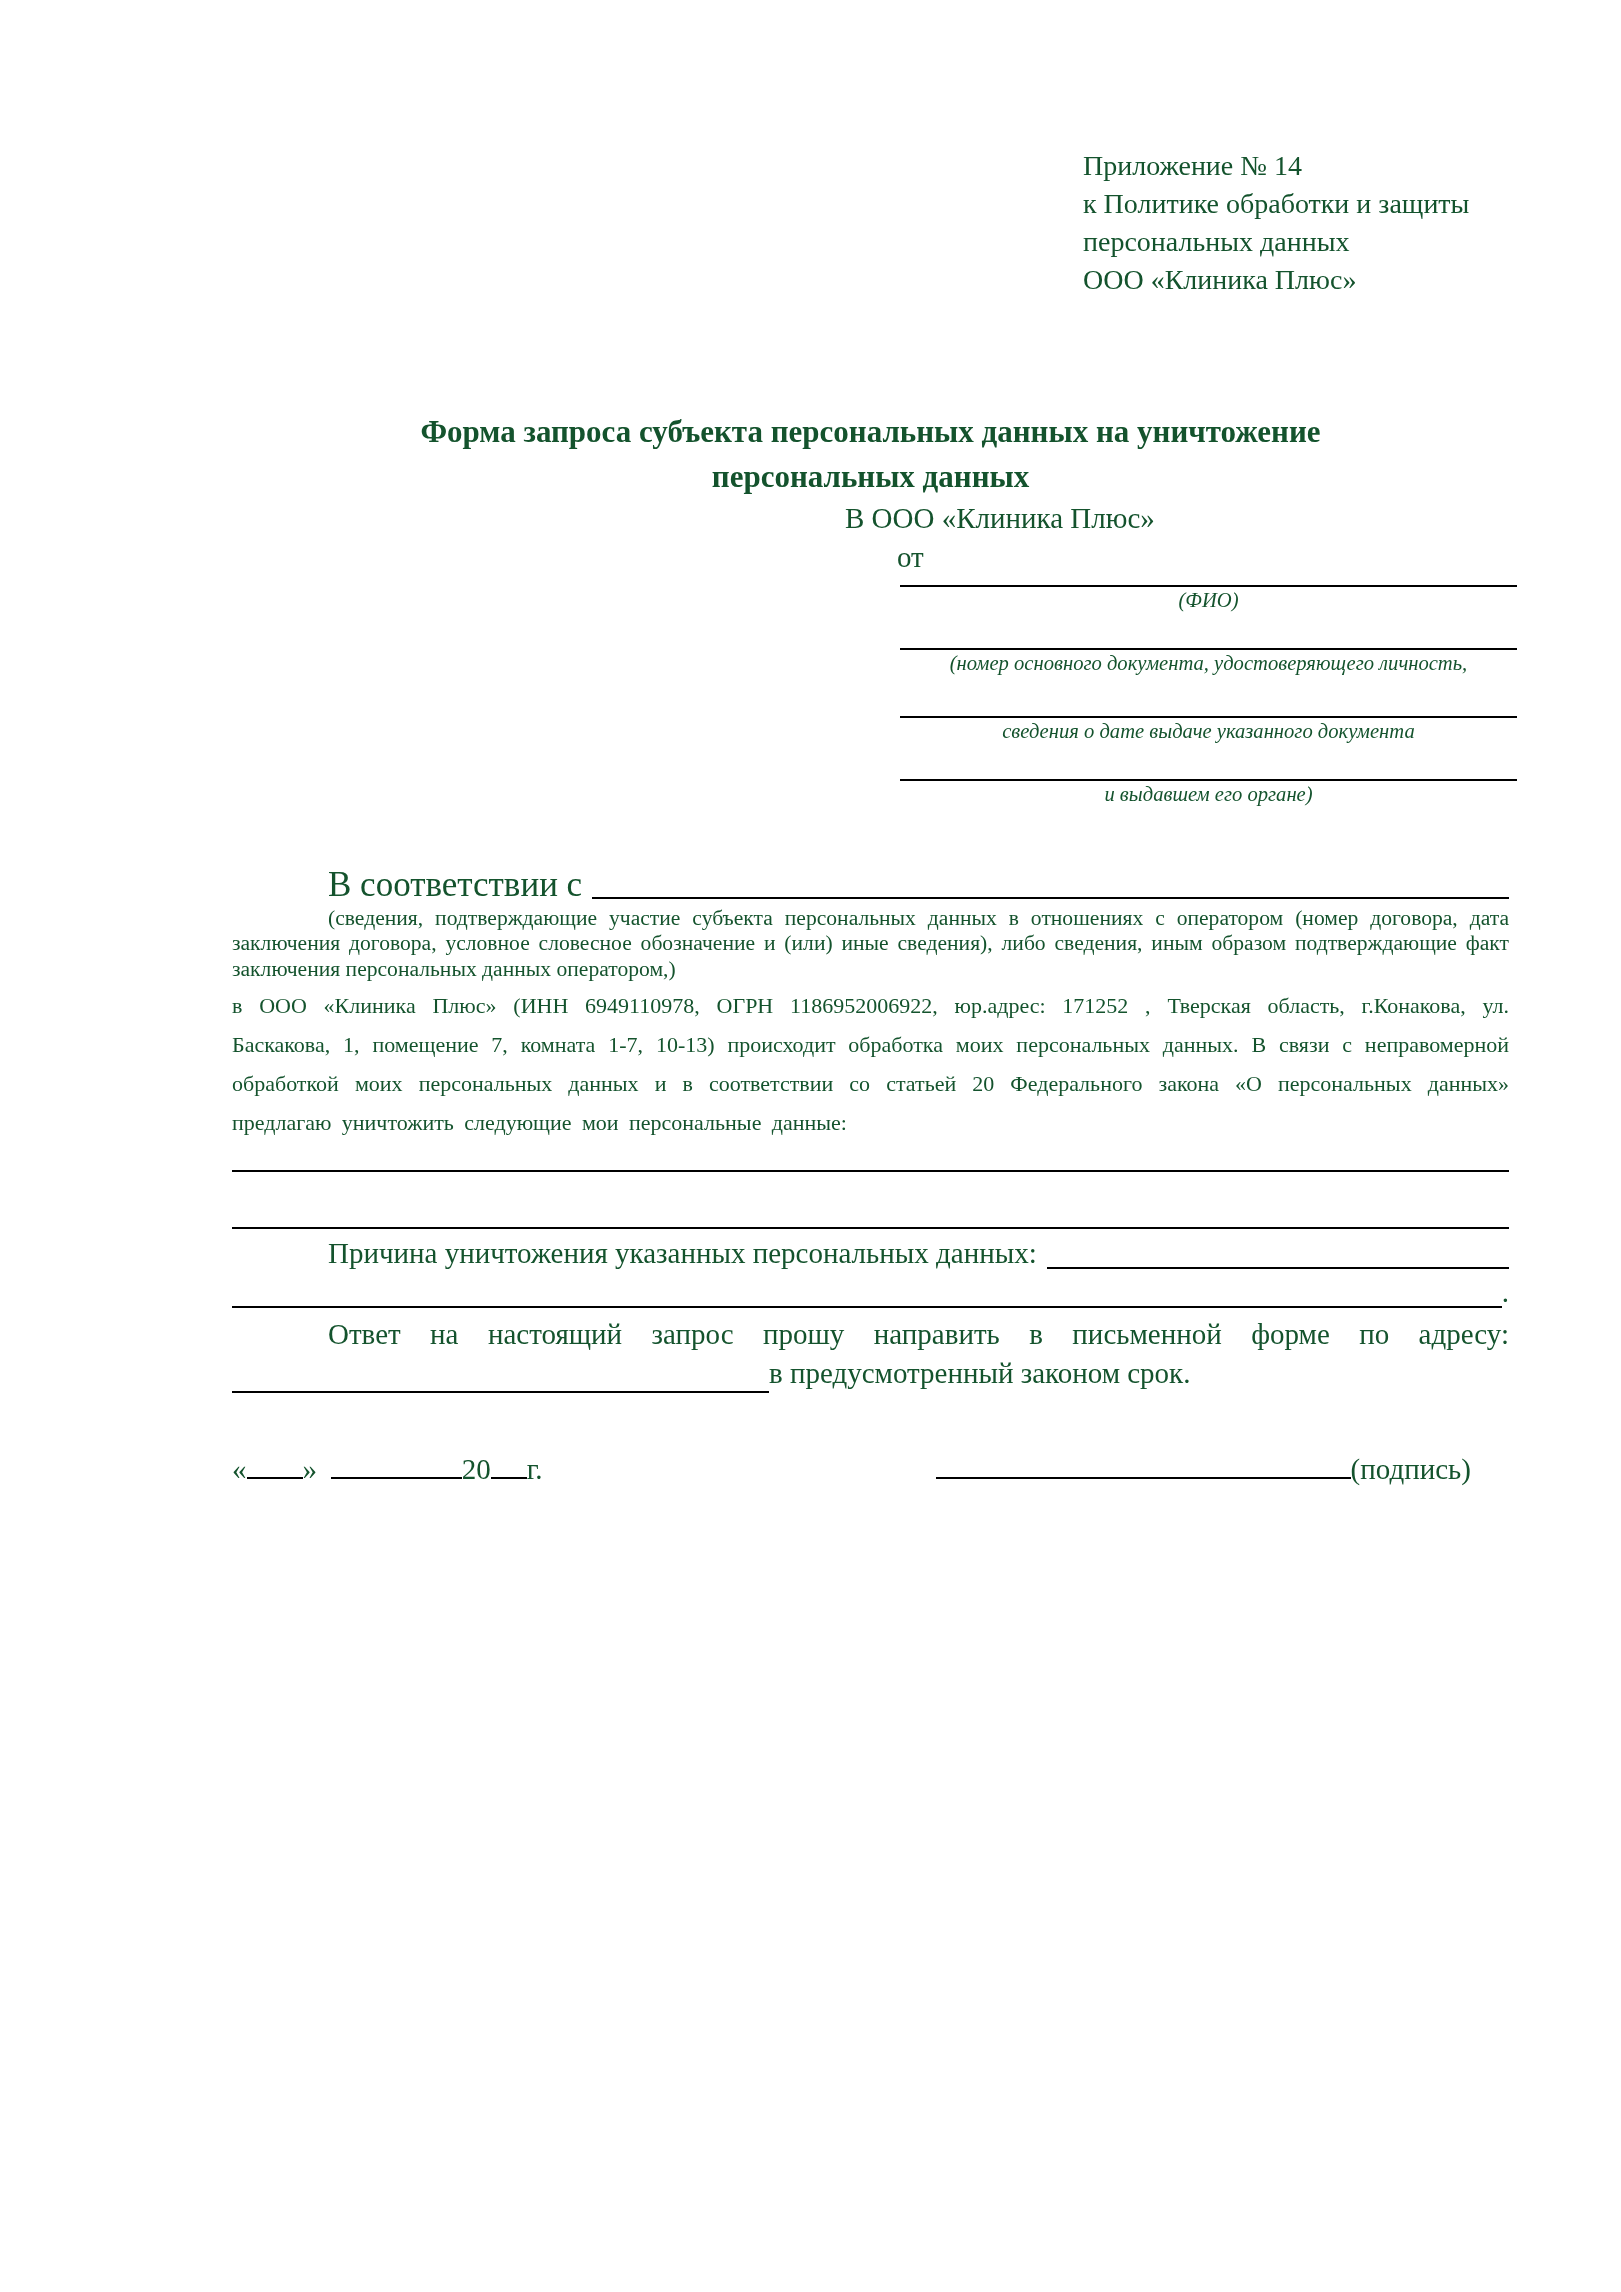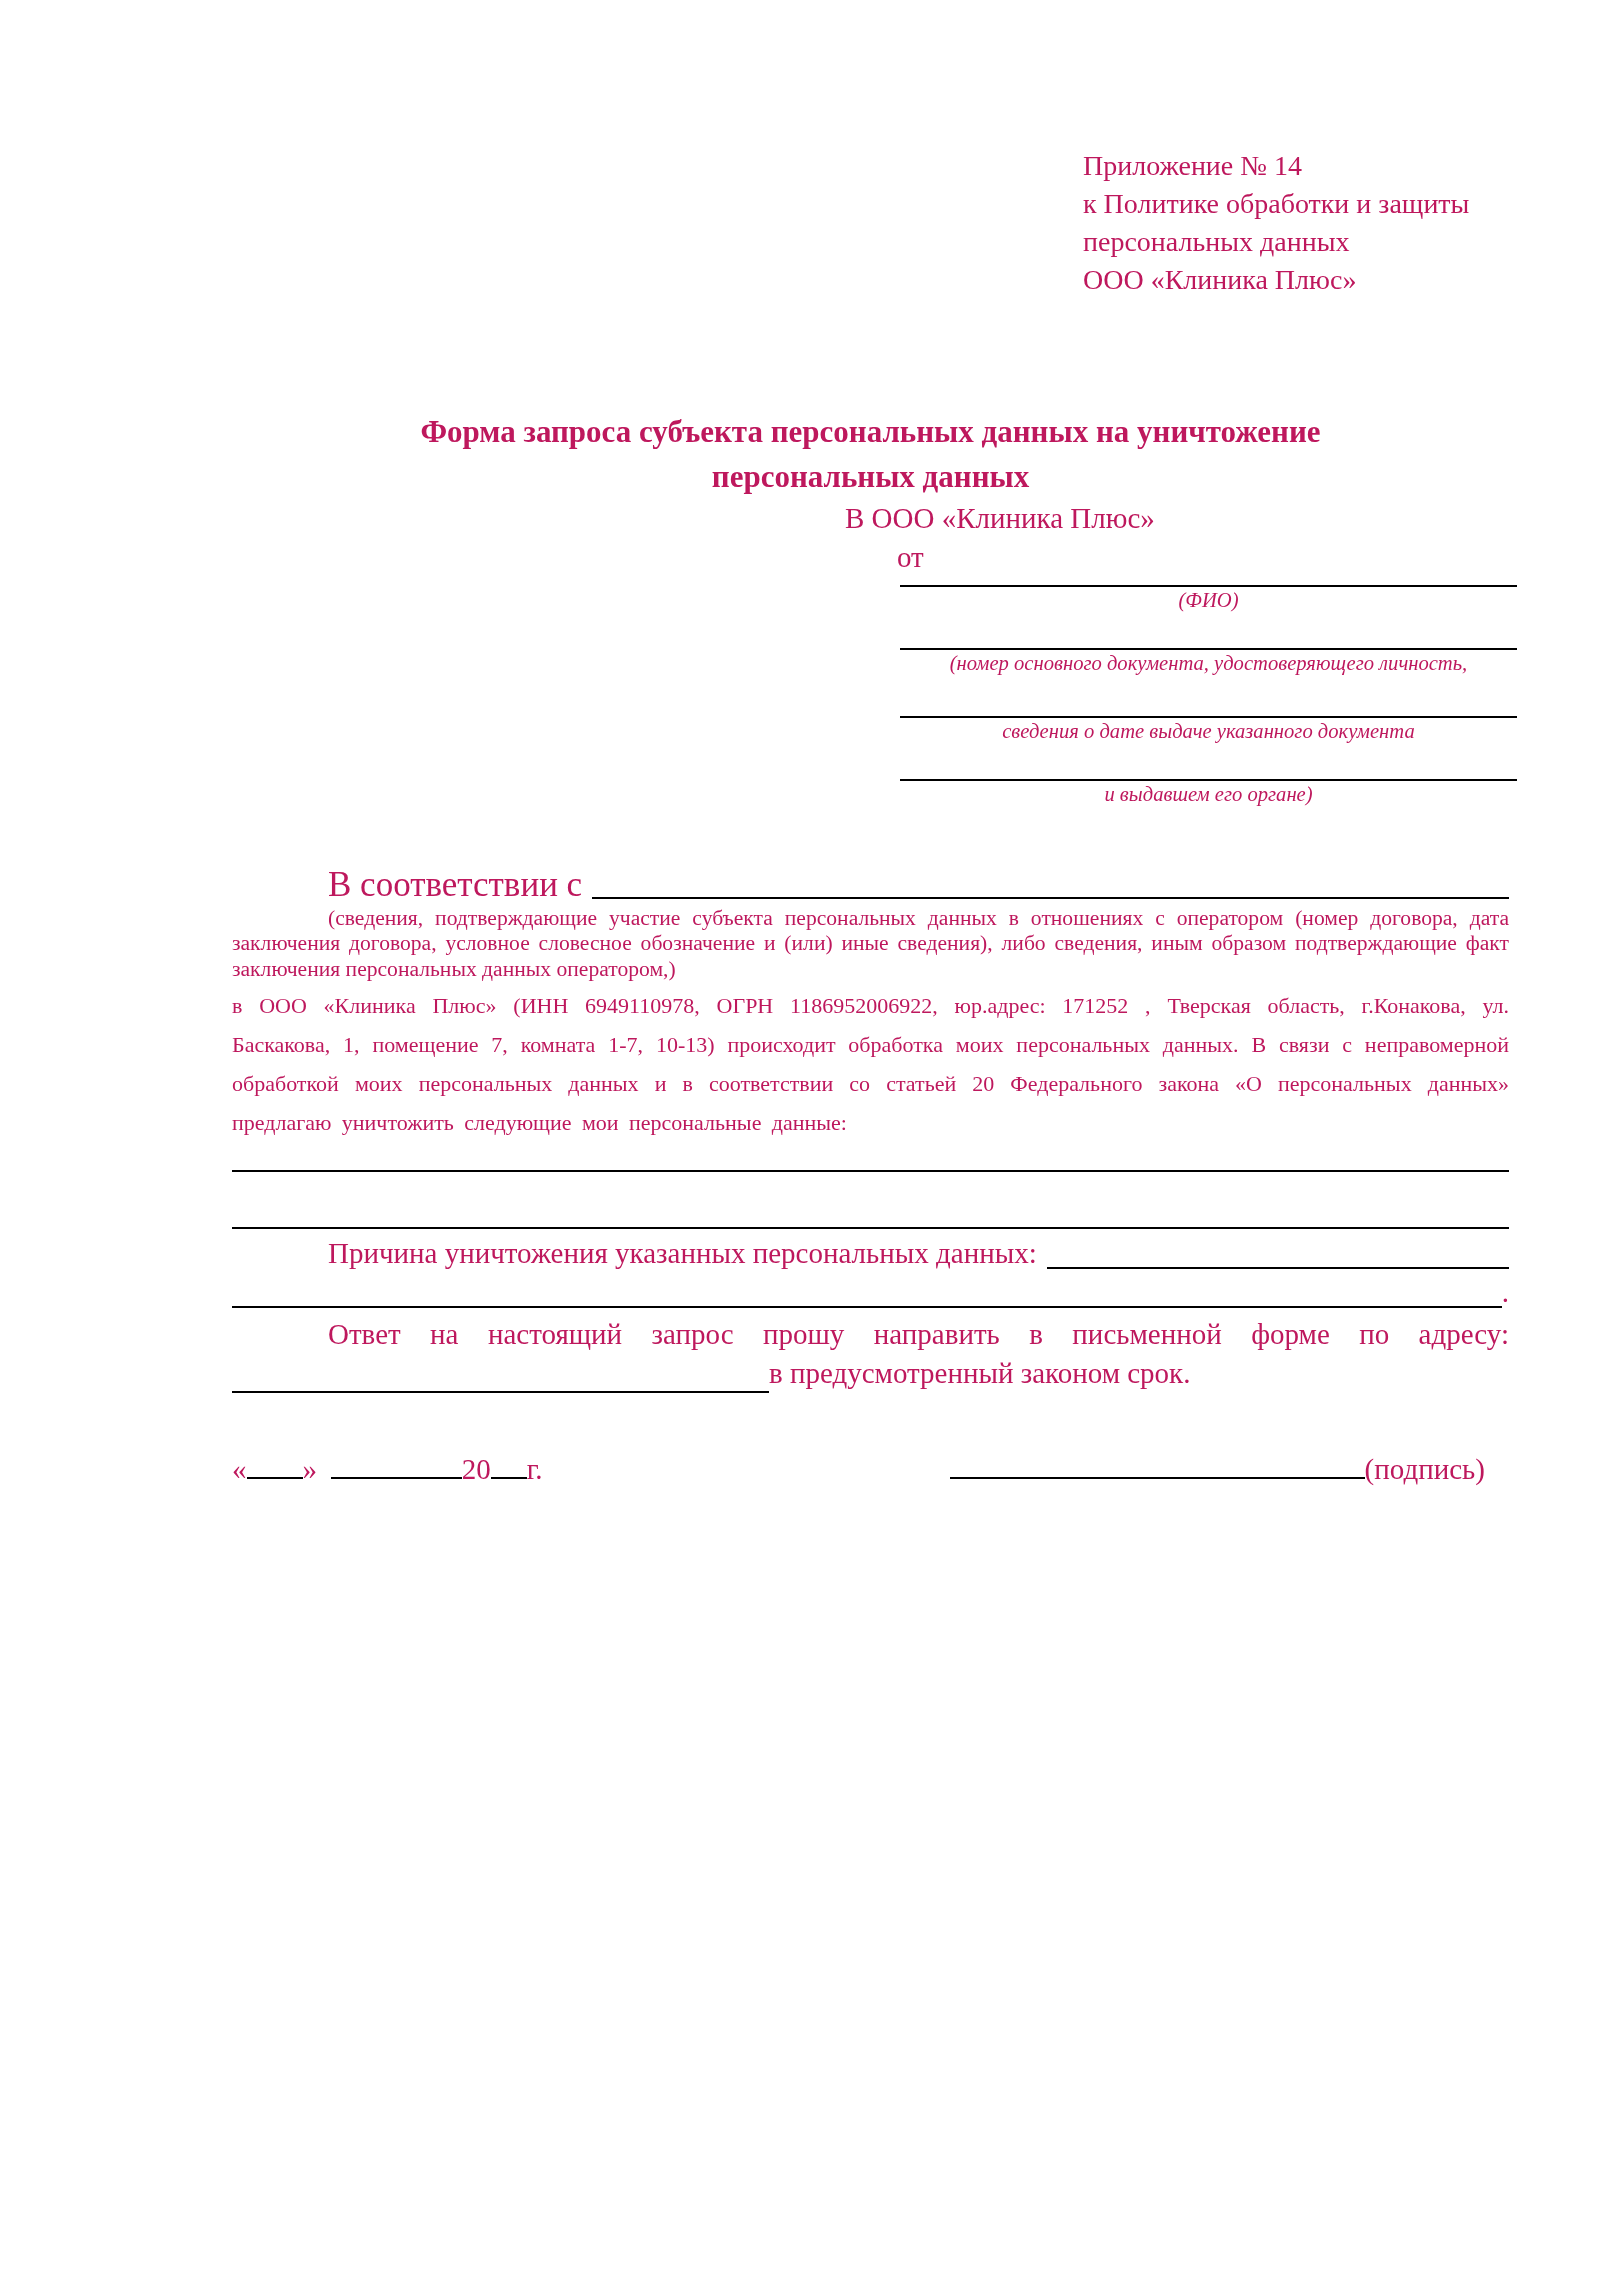--- a/index.html
+++ b/index.html
@@ -1,20 +1,20 @@
 <!DOCTYPE html>
 <html><head>
 <meta charset="utf-8">
 <style>
   html,body{margin:0;padding:0;background:#ffffff;}
   .page{
     position:relative;
     width:1621px;height:2293px;
     background:#ffffff;
-    color:#be185d;
+    color:#14532d;
     font-family:"Liberation Serif","DejaVu Serif",serif;
     box-sizing:border-box;
     overflow:hidden;
   }
   .content{
     box-sizing:border-box;
     padding:147px 112px 0 232px;
   }
   
   .appendix{margin-left:851px;font-size:28px;line-height:38px;}
@@ -49,21 +49,21 @@
   .answer-l2{font-size:29px;line-height:39px;display:flex;align-items:flex-end;}
   .useg{display:inline-block;border-bottom:2.9px solid #000;height:33px;}
   .seg-answer{width:537px;}
   
   .date-sign-row{display:flex;align-items:flex-end;font-size:29px;line-height:39px;margin-top:51px;}
   .date-part{white-space:nowrap;}
   .seg-day{width:56px;}
   .seg-month{width:131px;margin-left:13.7px;}
   .seg-year{width:36px;}
   .spacer{flex:1 1 auto;}
-  .sign-part{white-space:nowrap;margin-right:24px;}
+  .sign-part{white-space:nowrap;margin-right:38px;}
   .seg-sign{width:415px;}
 </style>
 </head>
 <body>
 
 <div class="page">
   <div class="content">
 
     <div class="appendix">
       <div>Приложение № 14</div>

